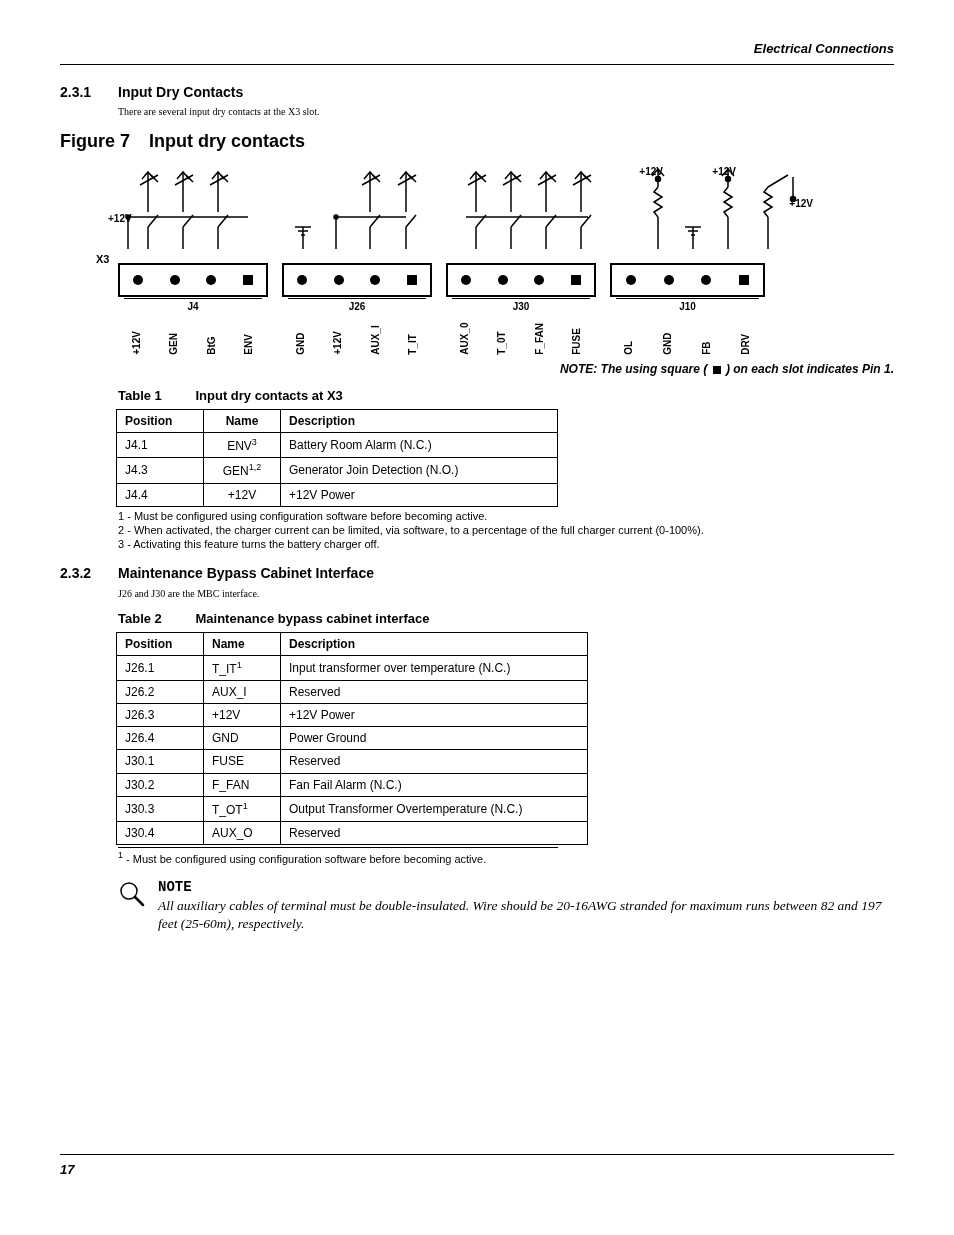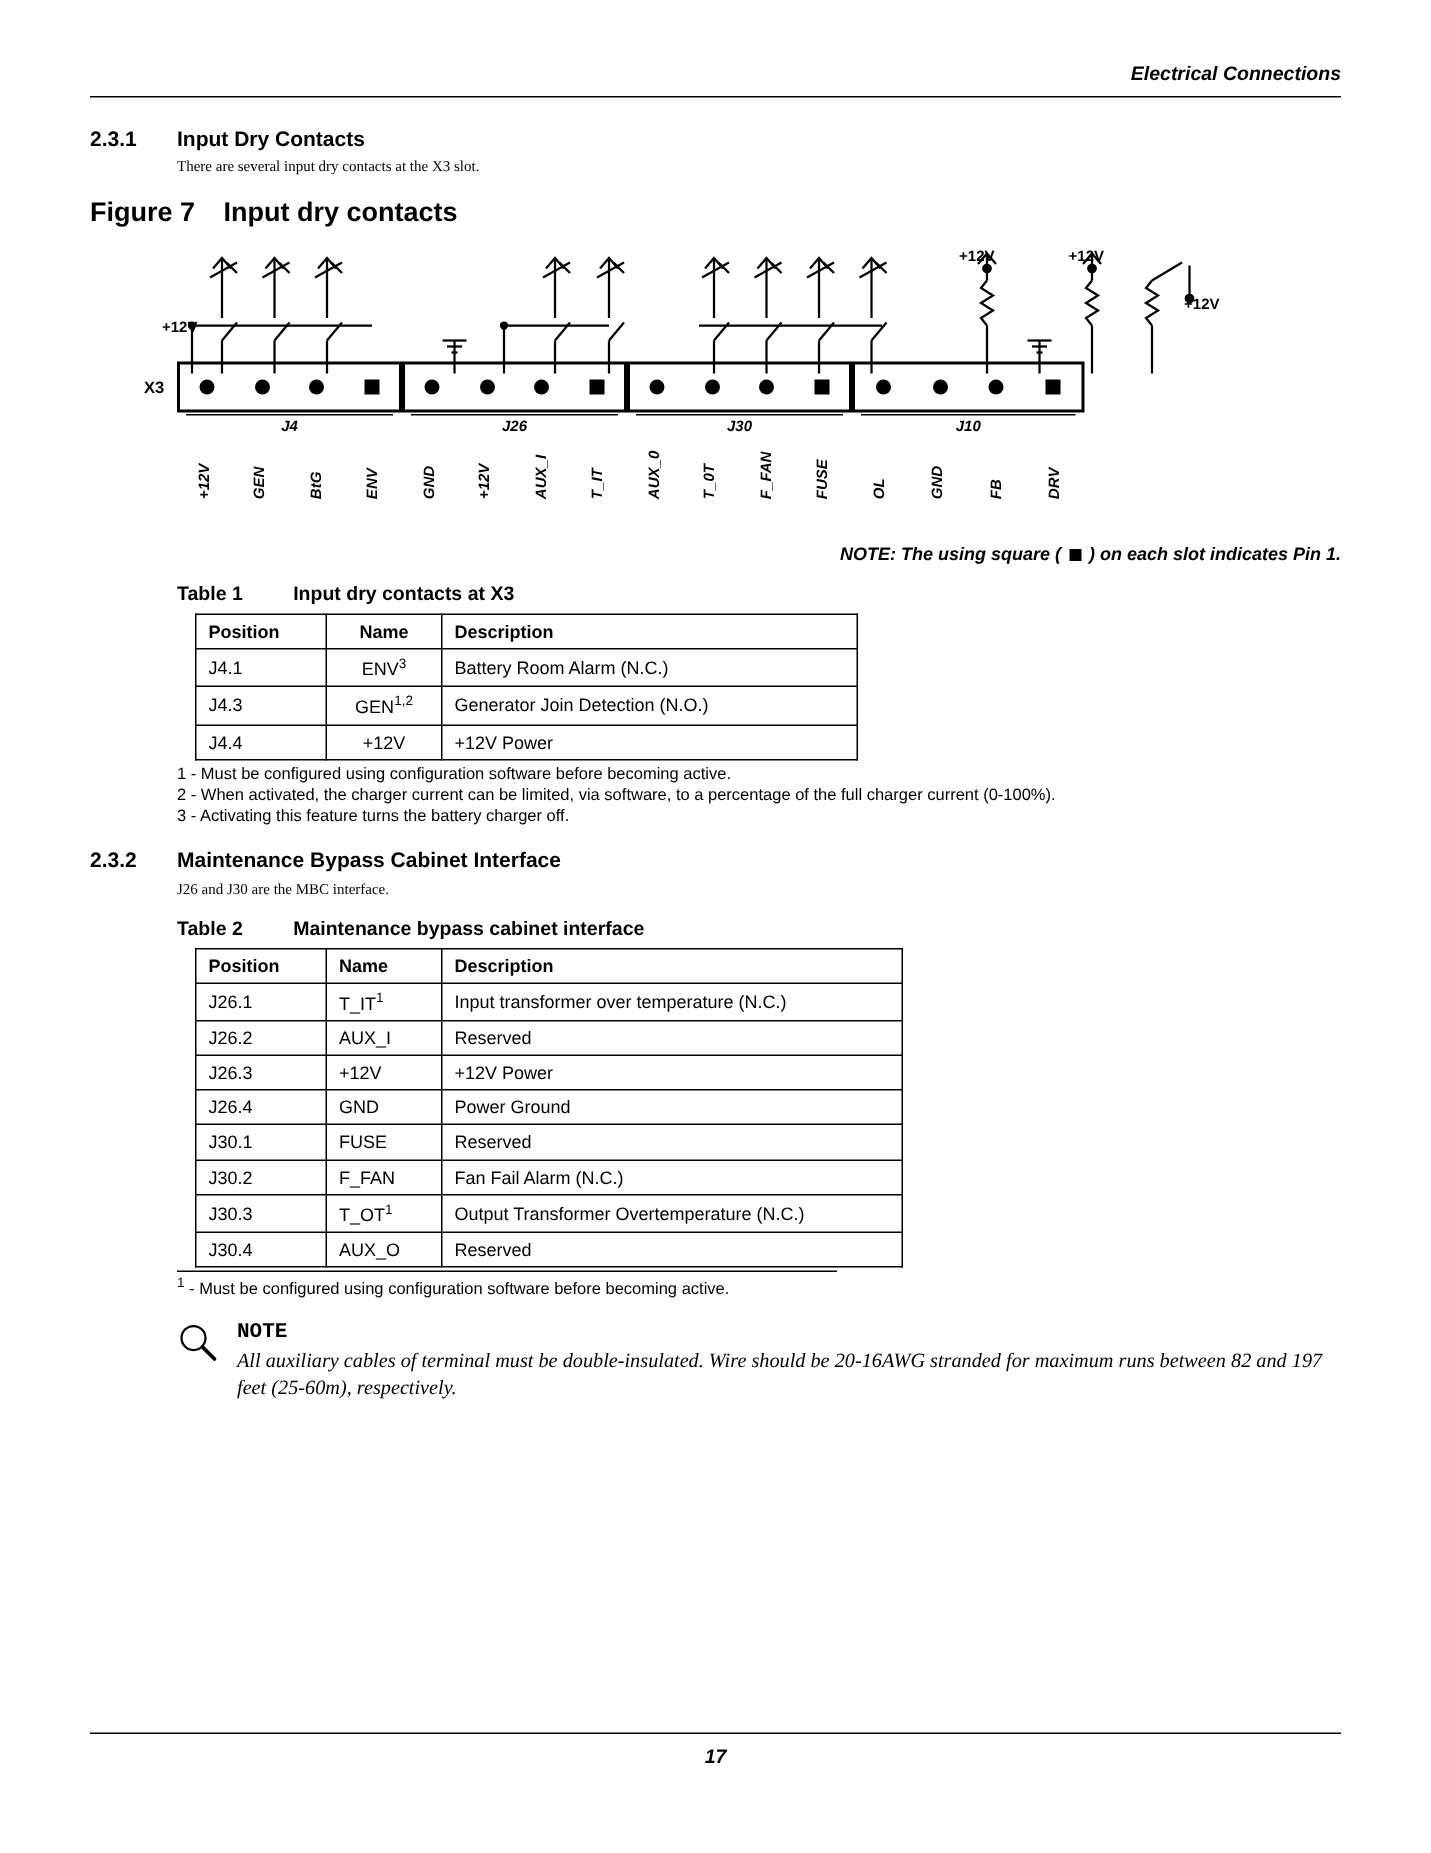--- a/index.html
+++ b/index.html
@@ -48,21 +48,21 @@
   }
   .fig-caption .lbl { margin-right: 14px; }
   .tbl-caption {
     font-weight: bold;
     font-size: 13px;
     margin: 10px 0 4px 58px;
   }
   .tbl-caption .lbl { margin-right: 30px; }
   table.data {
     border-collapse: collapse;
-    margin-left: 70px;
+    margin-left: 56px;
     margin-bottom: 2px;
   }
   table.data th, table.data td {
     border: 1px solid #000;
     padding: 3px 8px;
     text-align: left;
     font-size: 12px;
     vertical-align: middle;
   }
   table.data th {
@@ -104,21 +104,21 @@
     font-weight: bold;
     font-family: Liberation Mono, monospace;
     font-size: 14px;
   }
   .note-text .nt-body {
     font-style: italic;
     font-family: Georgia, serif;
     font-size: 13.5px;
   }
   .page-number {
-    text-align: center;
+    text-align: left;
     font-style: italic;
     font-weight: bold;
     font-size: 13px;
   }
 
   
   .diagram {
     margin: 0 0 4px 58px;
     position: relative;
     width: 730px;
@@ -176,23 +176,23 @@
   }
   .diagram .leftv {
     position: absolute;
     left: -10px;
     top: 55px;
     font-size: 10px;
   }
   .diagram .conn-row {
     position: absolute;
     left: 0; right: 0;
-    top: 84px;
+    top: 106px;
     display: flex;
-    font-style: italic;
+    gap: 14px;
   }
   .diagram svg.schematic {
     position: absolute;
     left: 0; top: 0;
     width: 730px; height: 95px;
     overflow: visible;
   }
 </style>
 </head>
 <body>

